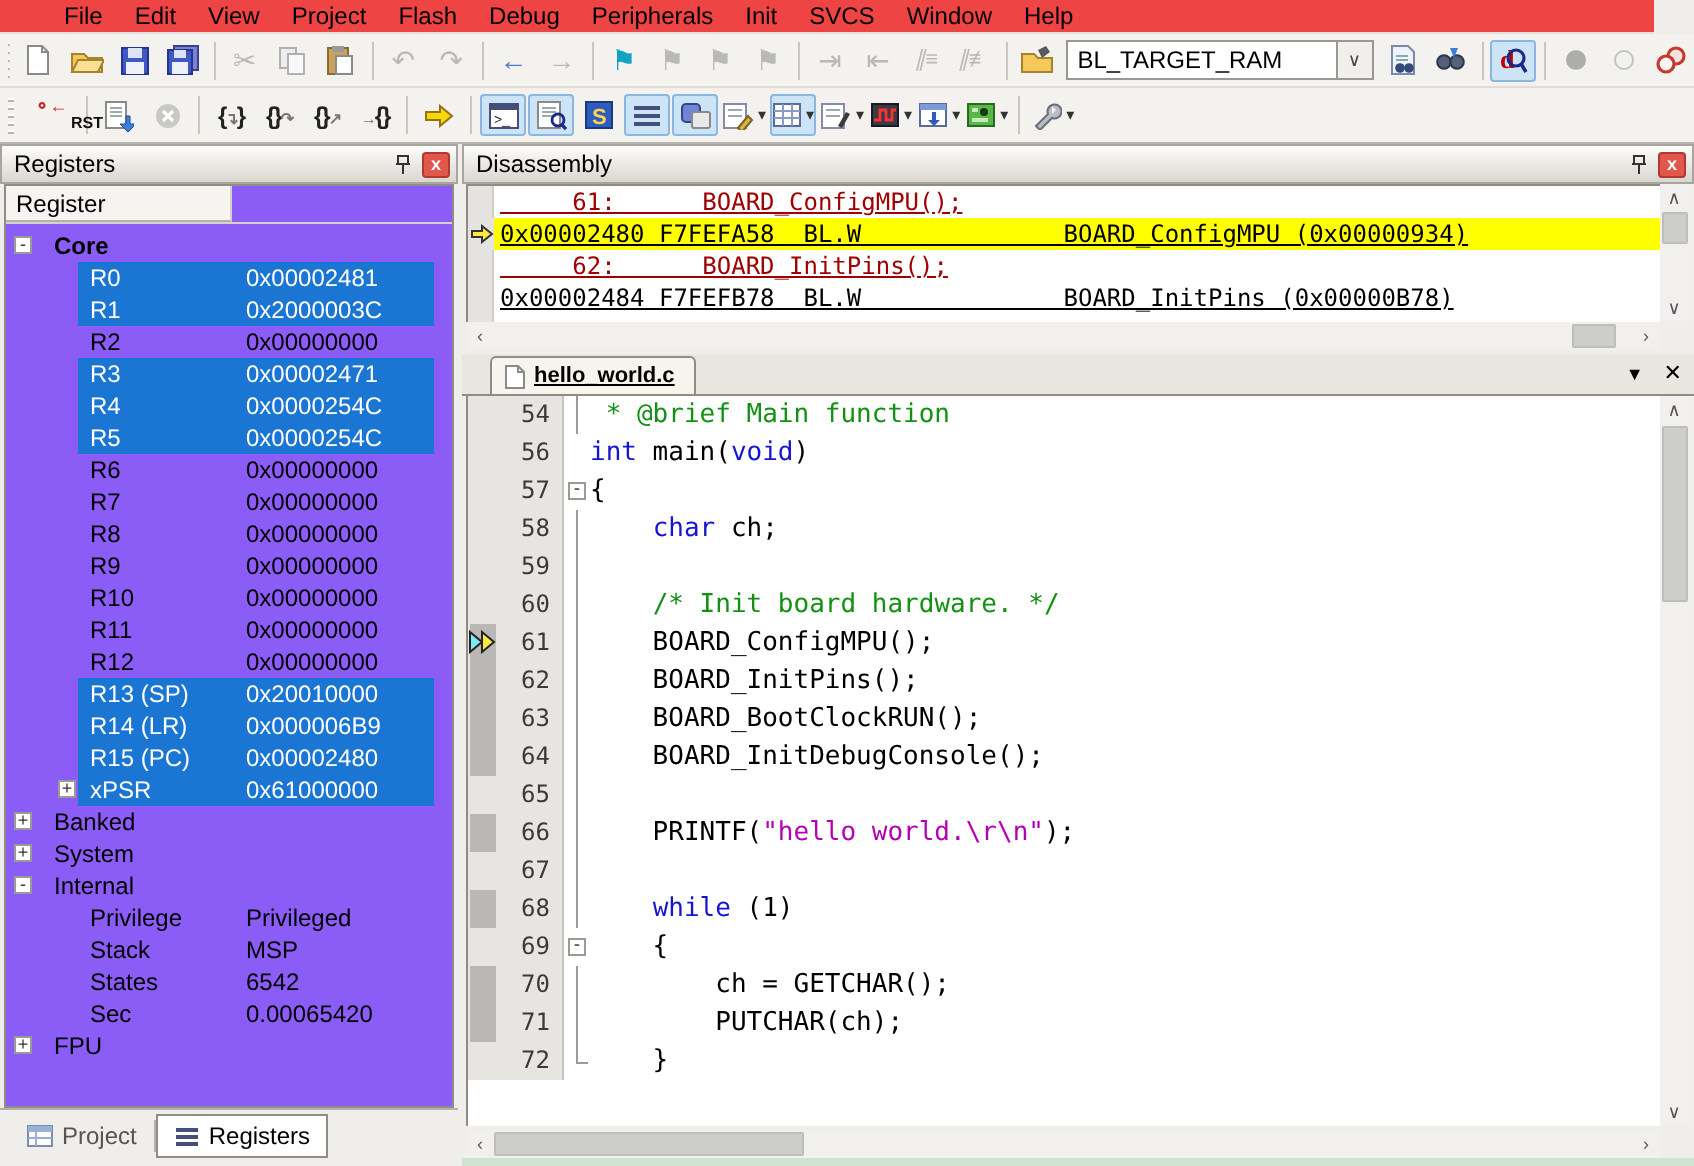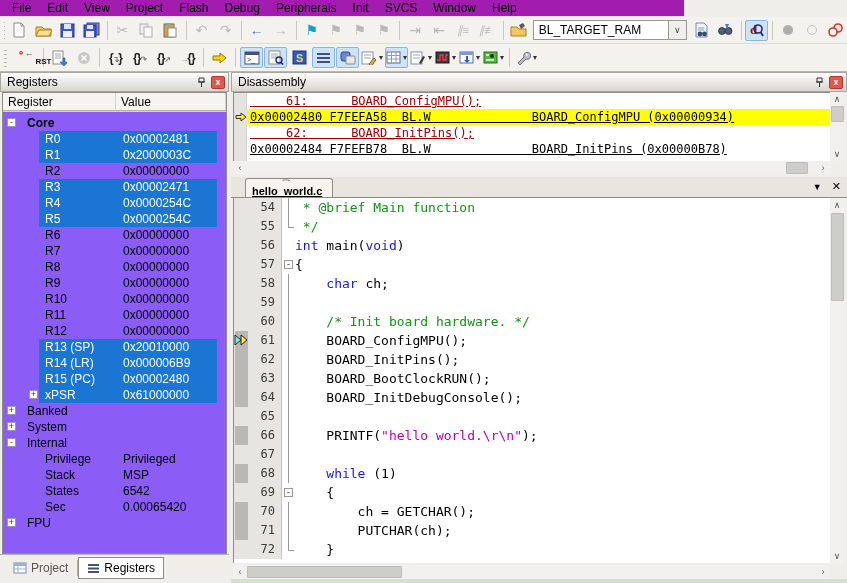--- a/index.html
+++ b/index.html
@@ -1,21 +1,21 @@
 <!DOCTYPE html>
 <html><head>
 <meta charset="utf-8">
 <style>
   *{margin:0;padding:0;box-sizing:border-box;}
   html,body{width:847px;height:583px;overflow:hidden;}
   body{font-family:"Liberation Sans",sans-serif;font-size:12px;background:#f0eeea;color:#000;position:relative;}
   .mono{font-family:"DejaVu Sans Mono","Liberation Mono",monospace;}
 
   
-  .menubar{position:absolute;left:0;top:0;width:684px;height:17px;background:#a21caf;border-bottom:1px solid #e3e1dd;display:flex;align-items:center;padding-left:4px;}
+  .menubar{position:absolute;left:0;top:0;width:827px;height:17px;background:#ef4444;border-bottom:1px solid #e3e1dd;display:flex;align-items:center;padding-left:24px;}
   .menu-item{padding:1px 8px;cursor:default;}
 
   
   .toolbar{position:absolute;left:0;width:847px;background:#f4f2ee;display:flex;align-items:center;gap:1px;padding-left:2px;}
   .toolbar1{top:17px;height:27px;border-bottom:1px solid #e0ddd7;}
   .toolbar2{top:44px;height:28px;border-bottom:1px solid #b9b6b0;}
   .grip{width:5px;height:18px;margin:0 2px;background:repeating-linear-gradient(#fff 0 1px,#b9b6b0 1px 2px,transparent 2px 4px);background-size:3px 4px;background-repeat:repeat-y;}
   .sep{width:1px;height:19px;background:#c9c6c0;margin:0 3px;}
   .tb{min-width:23px;height:21px;display:flex;align-items:center;justify-content:center;border:1px solid transparent;border-radius:2px;position:relative;}
   .tb.on{background:#cde4f7;border-color:#8ab6e2;}
@@ -71,21 +71,21 @@
   .dmargin{position:absolute;left:0;top:0;bottom:0;width:13px;background:#e4e3df;border-right:1px solid #d0cec9;}
   .drow{position:relative;height:16px;line-height:16px;font-size:12px;white-space:pre;padding-left:16px;text-decoration:underline;}
   .drow.source{color:#a00000;}
   .drow.inst{color:#000;}
   .drow.cur{background:linear-gradient(to right,#e4e3df 0,#e4e3df 13px,#ffff00 13px);}
   .cur-arrow{position:absolute;left:1px;top:3px;}
 
   
   .editor{position:absolute;left:231px;top:177px;width:616px;height:406px;background:#f0eeea;}
   .tabbar{height:21px;display:flex;align-items:flex-end;background:#e9e6df;border-bottom:1px solid #8f8c86;padding-left:14px;position:relative;}
-  .etab{height:19px;background:#f6f4ec;border:1px solid #8f8c86;border-bottom:none;border-radius:3px 3px 0 0;display:flex;align-items:center;gap:4px;padding:0 10px 0 6px;font-weight:bold;flex-direction:column;}
+  .etab{height:19px;background:#f6f4ec;border:1px solid #8f8c86;border-bottom:none;border-radius:3px 3px 0 0;display:flex;align-items:center;gap:4px;padding:0 10px 0 6px;font-weight:bold;}
   .etab .fname{text-decoration:underline;font-size:11px;}
   .tab-right{position:absolute;right:6px;top:3px;display:flex;gap:10px;align-items:center;}
   .editor-body{position:absolute;left:2px;right:17px;top:21px;bottom:20px;background:#fff;border-left:1px solid #8f8c86;overflow:hidden;}
   .crow{display:flex;height:19px;line-height:19px;position:relative;}
   .cmargin{width:16px;background:#e6e5e1;position:relative;flex:none;}
   .cblock{position:absolute;left:1px;top:0;width:13px;height:19px;background:#b9b8b4;}
   .cnum{width:32px;background:#e6e5e1;text-align:right;padding-right:6px;color:#3a3a36;font-size:12px;flex:none;border-right:1px solid #c6c4bf;}
   .cfold{width:13px;flex:none;position:relative;background:#fff;}
   .ctext{white-space:pre;font-size:13px;flex:1;}
   .kw{color:#1616d1;}
@@ -414,21 +414,20 @@
     <span class="pin-btn">
         <svg width="9" height="11">
           <path d="M2 1 h5 v4 h-5 z M1 5 h7 M4.5 5 v5" stroke="#333" fill="none"></path>
         </svg>
       </span>
     <span class="close-btn">x</span>
   </div>
   <div class="reg-box">
     <div class="col-head">
       <div class="col-cell c1">Register</div>
-      <div class="col-cell c2">Value</div>
     </div>
     <div class="rtree" id="reg-tree">
         <div class="rrow">
           <span class="exp l0">-</span>
           <span class="rlab l0 b">Core</span>
           <span class="rval"></span>
         </div>
         <div class="rrow sel">
           <span class="rlab l1">R0</span>
           <span class="rval">0x00002481</span>
@@ -611,26 +610,20 @@
   </div>
   <div class="editor-body mono" id="code-body">
       <div class="crow">
         <div class="cmargin"></div>
         <div class="cnum">54</div>
         <div class="cfold fold-bar"></div>
         <div class="ctext"><span class="com"> * @brief Main function</span></div>
       </div>
       <div class="crow">
         <div class="cmargin"></div>
-        <div class="cnum">55</div>
-        <div class="cfold fold-end"></div>
-        <div class="ctext"><span class="com"> */</span></div>
-      </div>
-      <div class="crow">
-        <div class="cmargin"></div>
         <div class="cnum">56</div>
         <div class="cfold"></div>
         <div class="ctext"><span class="kw">int</span><span> main(</span><span class="kw">void</span><span>)</span></div>
       </div>
       <div class="crow">
         <div class="cmargin"></div>
         <div class="cnum">57</div>
         <div class="cfold">
           <span class="fold-box">-</span>
         </div>

